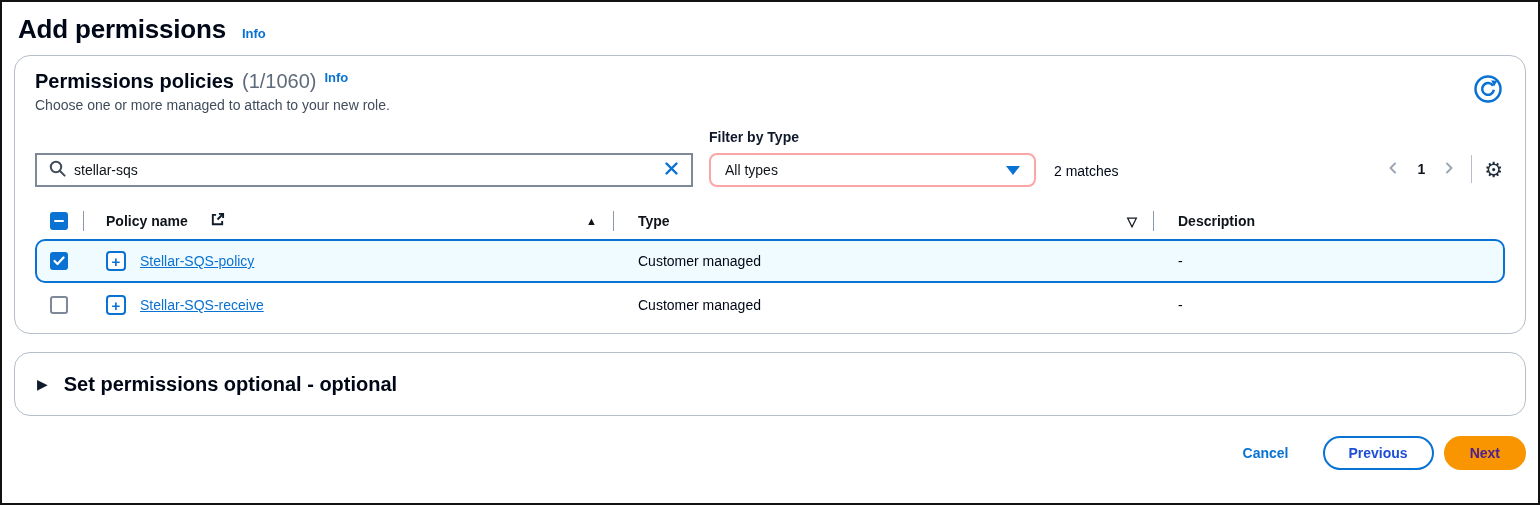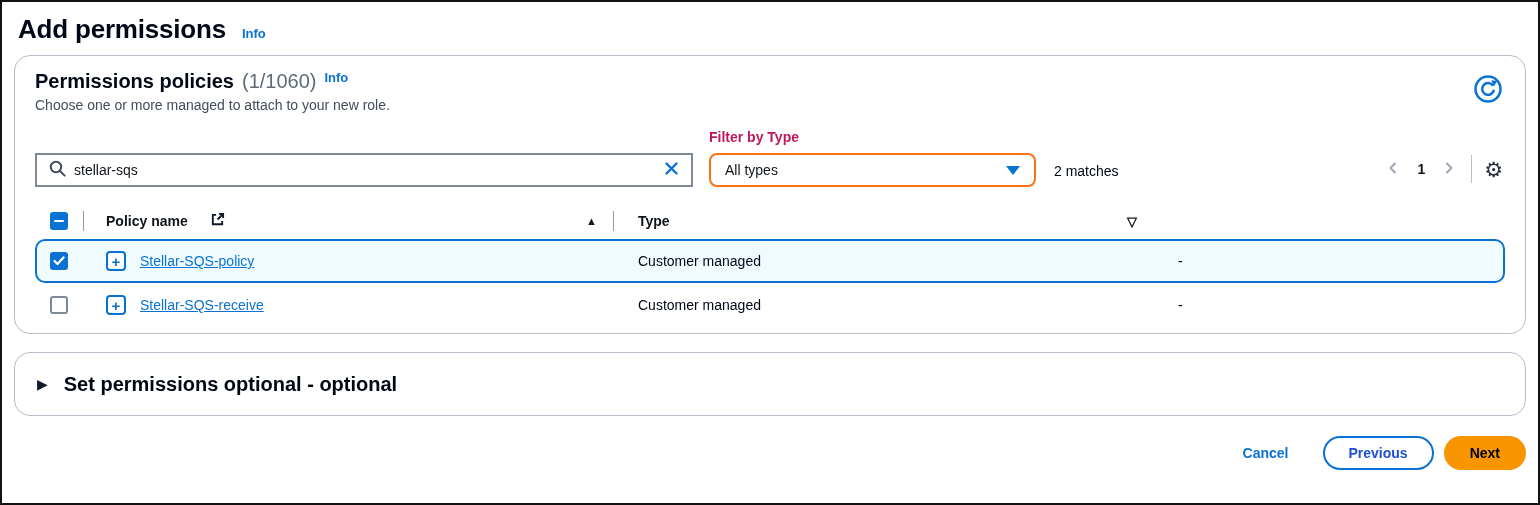--- a/index.html
+++ b/index.html
@@ -31,23 +31,23 @@
   .search-box {
     width:658px; height:34px; border:2px solid #7d8998; border-radius:0;
     display:flex; align-items:center; padding:0 12px; gap:8px; background:#fff;
   }
   .search-box input {
     border:none; outline:none; flex:1; font-size:14px; color:#0f141a;
     font-family:"Liberation Sans", sans-serif; background:transparent;
   }
   .clear-btn { background:none; border:none; cursor:pointer; display:flex; align-items:center; }
   .filter-group { margin-left:16px; display:flex; flex-direction:column; }
-  .filter-label { font-size:14px; font-weight:700; color:#be185d; margin-bottom:8px; }
+  .filter-label { font-size:14px; font-weight:700; color:#0f172a; margin-bottom:8px; }
   .select-box {
-    width:327px; height:34px; border:2px solid #f97316; border-radius:8px; background:#fff;
+    width:327px; height:34px; border:2px solid #fca5a5; border-radius:8px; background:#fff;
     display:flex; align-items:center; justify-content:space-between; padding:4px 14px; cursor:pointer;
   }
   .select-value { font-size:14px; color:#0f141a; }
   .caret-down { width:0; height:0; border-left:7px solid transparent; border-right:7px solid transparent; border-top:9px solid #0972d3; }
   .matches { margin-left:18px; margin-bottom:8px; font-size:14px; color:#000716; }
   .spacer { flex:1; }
   .pager { display:flex; align-items:center; margin-bottom:4px; }
   .pager-btn { background:none; border:none; cursor:pointer; display:flex; align-items:center; padding:4px; }
   .pager-page { font-size:14px; font-weight:700; color:#0f141a; margin:0 12px; }
   .v-divider { width:1px; height:28px; background:#b6bec9; margin:0 10px; }
@@ -84,21 +84,21 @@
   .boundary-card { margin-top:18px; height:64px; display:flex; align-items:center; padding:0 22px; gap:16px; cursor:pointer; }
   .disclosure { font-size:14px; color:#0f1b2a; }
   .boundary-title { font-size:20px; font-weight:700; color:#000716; }
   .boundary-optional { }
 
   
   .footer { display:flex; align-items:center; justify-content:flex-end; margin:20px 12px 0; }
   .cancel-link { font-size:14px; font-weight:700; color:#0972d3; background:none; border:none; cursor:pointer; font-family:"Liberation Sans", sans-serif; }
   .btn { height:34px; border-radius:20px; font-size:14px; font-weight:700; cursor:pointer; font-family:"Liberation Sans", sans-serif; }
   .btn-secondary { margin-left:34px; padding:0 24px; background:#fff; border:2px solid #0972d3; color:#1d4ed8; }
-  .btn-primary { margin-left:10px; padding:0 24px; background:#f89500; border:2px solid #f89500; color:#000000; }
+  .btn-primary { margin-left:10px; padding:0 24px; background:#f89500; border:2px solid #f89500; color:#4c1d95; }
 </style>
 </head>
 <body>
 
 <div class="screen">
 
   <div class="page-header">
     <span class="page-title">Add permissions</span>
     <a class="info-link">Info</a>
   </div>
@@ -192,20 +192,23 @@
               <path d="M9.5 2 H14 V6.5" stroke="#0f1b2a" stroke-width="2"></path>
               <line x1="13.6" y1="2.4" x2="8" y2="8" stroke="#0f1b2a" stroke-width="2"></line>
             </svg>
           </span>
           <span class="sort-icon">▲</span>
         </div>
         <div class="th th-type sep">
           <span>Type</span>
           <span class="filter-sort-icon">▽</span>
         </div>
+        <div class="th th-desc sep">
+          <span>Description</span>
+        </div>
       </div>
 
       <div class="t-grid row selected">
         <div class="cb-wrap">
           <div class="cb filled">
             <span>
               <svg width="12" height="10" viewBox="0 0 12 10" fill="none">
                 <polyline points="1.5,5 4.5,8 10.5,1.5" stroke="#fff" stroke-width="2.2" stroke-linecap="round" stroke-linejoin="round"></polyline>
               </svg>
             </span>

